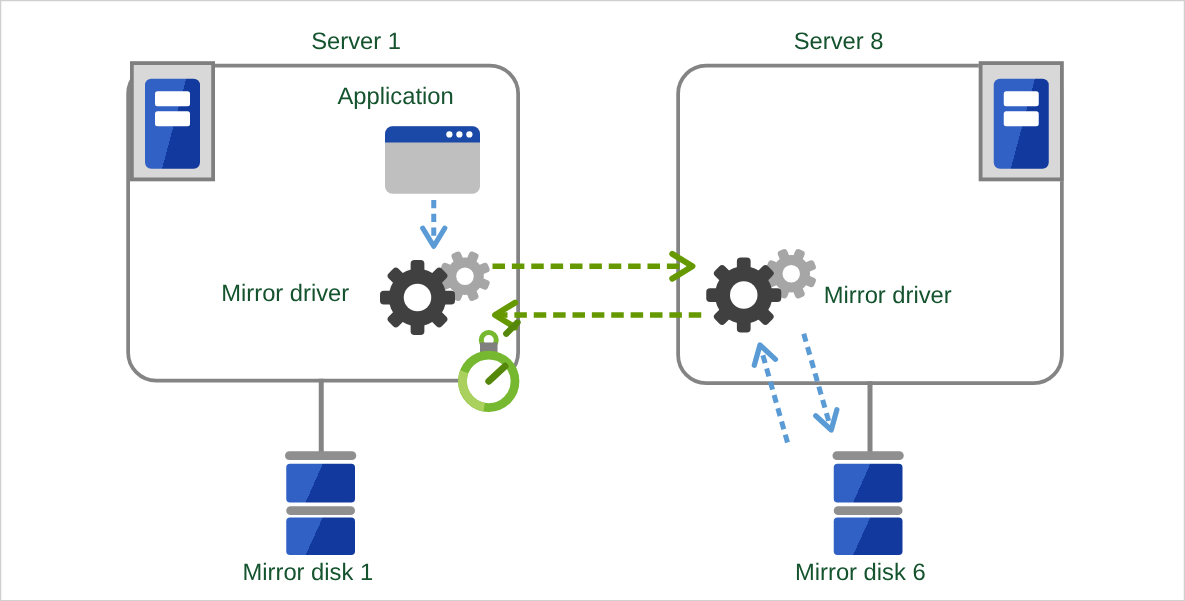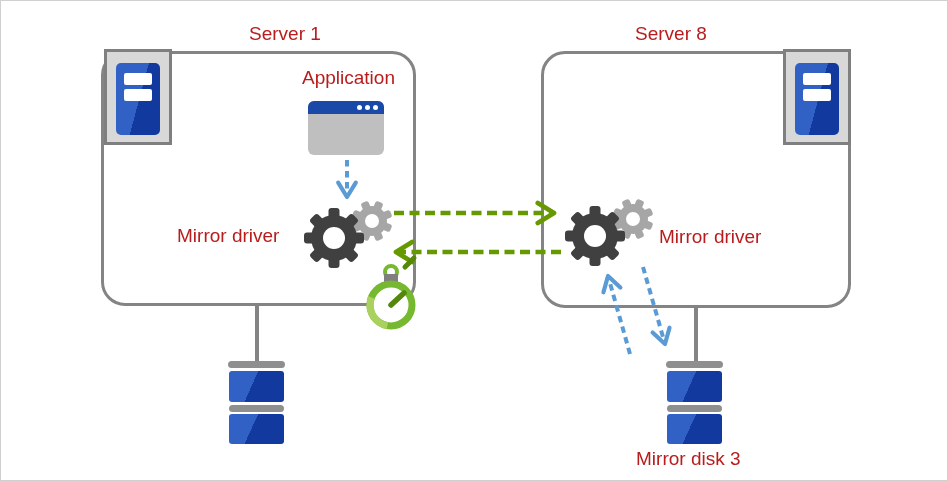--- a/index.html
+++ b/index.html
@@ -1,19 +1,19 @@
 <!DOCTYPE html>
 <html><head>
 <meta charset="utf-8">
 <style>
   html,body{margin:0;padding:0;background:#ffffff;}
   .canvas{
     position:relative;width:948px;height:481px;
     box-sizing:border-box;border:1px solid #d0d0d0;background:#ffffff;
-    font-family:"Liberation Sans",sans-serif;color:#b91c1c;overflow:hidden;
+    font-family:"Liberation Sans",sans-serif;color:#14532d;overflow:hidden;
   }
   .server-box{
     position:absolute;border:3px solid #848484;border-radius:24px;
     background:#ffffff;z-index:1;
   }
   .box1{left:100px;top:50px;width:309px;height:249px;}
   .box2{left:540px;top:50px;width:304px;height:251px;}
   .overlay{position:absolute;left:0;top:0;z-index:2;pointer-events:none;}
   .icon-plate{
     position:absolute;width:62px;height:90px;border:3px solid #7f7f7f;
@@ -143,17 +143,18 @@
       <div class="app-dots">
         <span></span>
           <span></span>
           <span></span>
       </div>
     </div>
   </div>
 
   <div class="lbl" style="left:248px;top:21px;">Server 1</div>
   <div class="lbl" style="left:634px;top:21px;">Server 8</div>
-  <div class="lbl" style="left:269px;top:65px;margin-left:32px;">Application</div>
+  <div class="lbl" style="left:269px;top:65px;">Application</div>
   <div class="lbl" style="left:176px;top:223px;">Mirror driver</div>
   <div class="lbl" style="left:658px;top:224px;">Mirror driver</div>
-  <div class="lbl" style="left:635px;top:446px;">Mirror disk 3</div>
+  <div class="lbl" style="left:193px;top:446px;">Mirror disk 1</div>
+  <div class="lbl" style="left:635px;top:446px;">Mirror disk 6</div>
 </div>
 
 </body></html>

